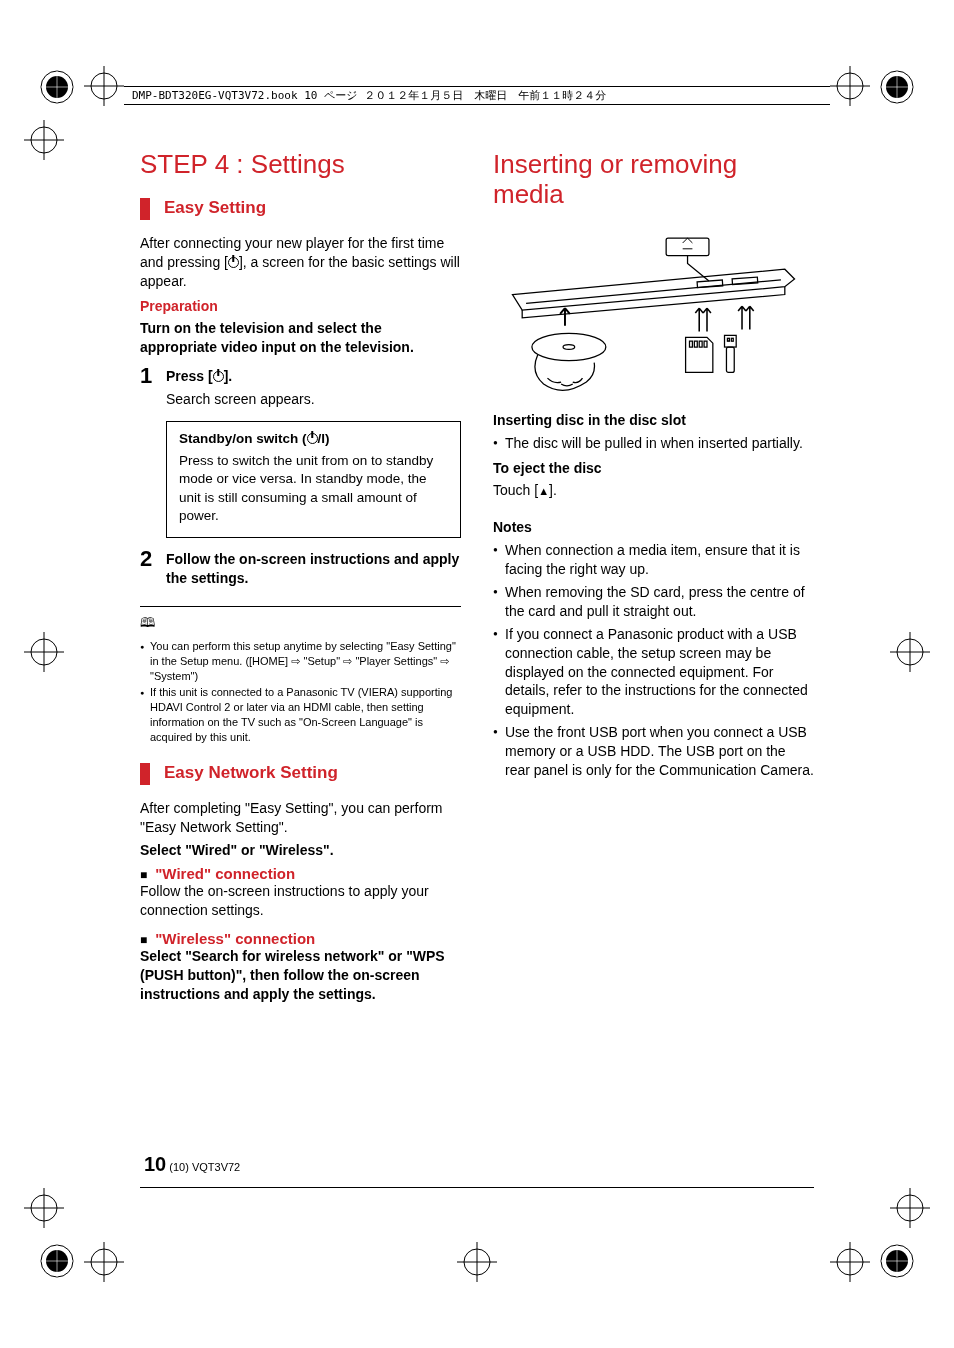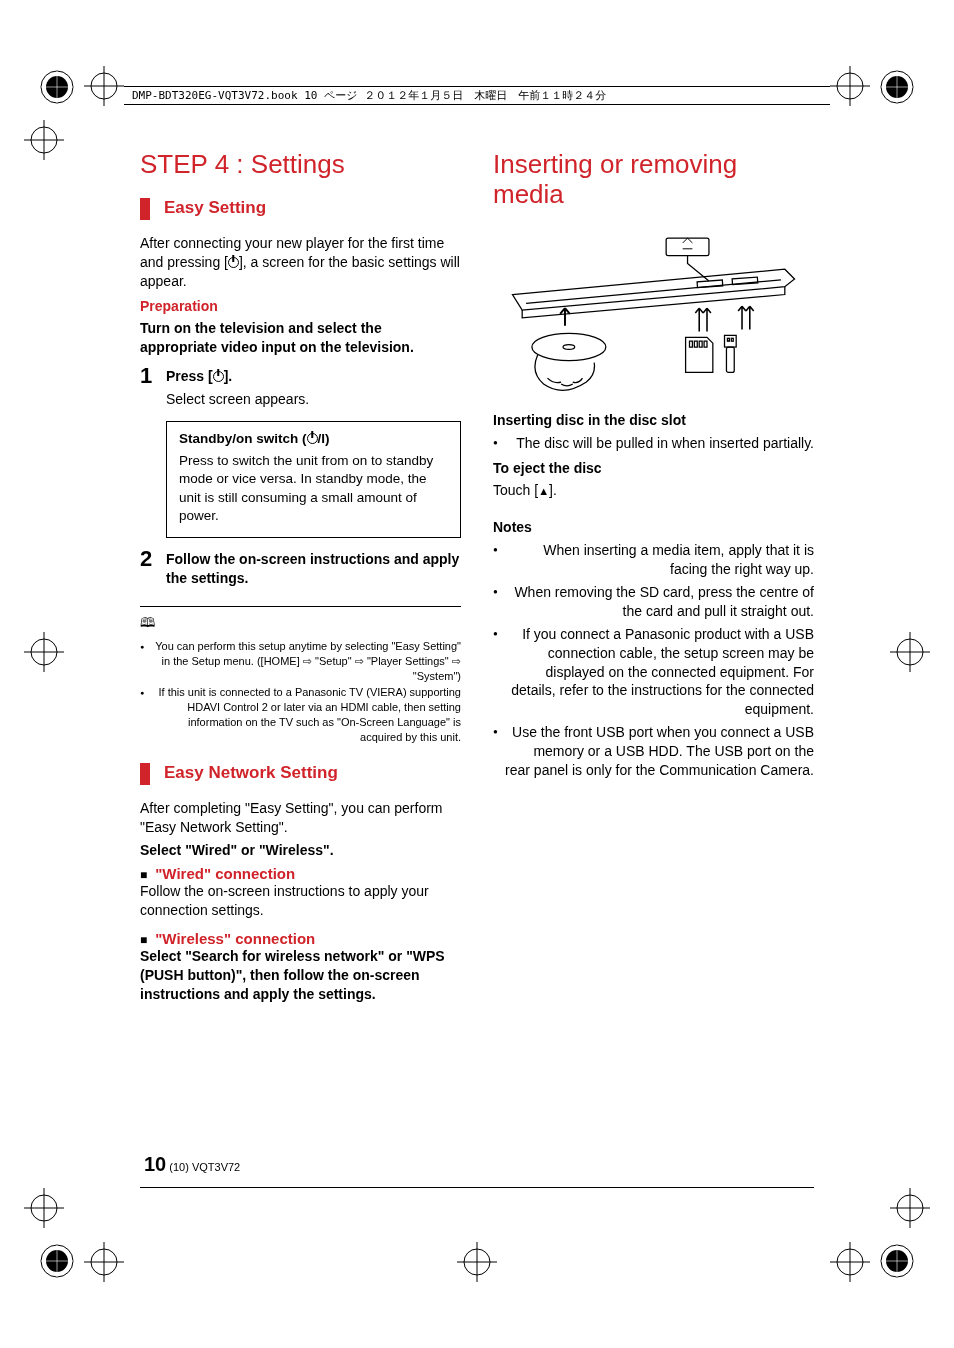--- a/index.html
+++ b/index.html
@@ -70,21 +70,21 @@
   .step-num { font-size: 22px; font-weight: bold; line-height: 1; min-width: 16px; }
   .step-body { flex: 1; padding-top: 2px; }
   .box {
     border: 1px solid #000;
     padding: 8px 12px;
     margin: 8px 0 10px 26px;
     font-size: 13.5px;
   }
   .small { font-size: 11px; line-height: 1.25; }
   ul.notes { list-style: none; padding-left: 0; margin-top: 4px; }
-  ul.notes li { position: relative; padding-left: 12px; margin-bottom: 4px; line-height: 1.35; text-align: right; }
+  ul.notes li { position: relative; padding-left: 12px; margin-bottom: 4px; line-height: 1.35; }
   ul.notes li::before { content: "●"; font-size: 8px; position: absolute; left: 0; top: 4px; }
   ul.notes.small li::before { font-size: 7px; top: 3px; }
   ul.notes.small li { padding-left: 10px; margin-bottom: 2px; }
 
   .sub { display: flex; align-items: baseline; gap: 8px; margin-top: 6px; }
   .sub .sq { font-size: 12px; }
   .sub .t { font-weight: bold; color: #d0232a; font-size: 15px; }
 
   .power-icon {
     display: inline-block;
@@ -234,21 +234,21 @@
 
     <p class="bold red" style="margin-top:6px">Preparation</p>
     <p class="bold">Turn on the television and select the appropriate video input on the television.</p>
 
     <div class="step">
       <div class="step-num">1</div>
       <div class="step-body">
         <p class="bold">
           <span>Press [</span><span class="power-icon"></span><span>].</span>
         </p>
-        <p>Select screen appears.</p>
+        <p>Search screen appears.</p>
       </div>
     </div>
 
     <div class="box">
       <p class="bold">
         <span>Standby/on switch (</span><span class="power-icon"></span><span>/I)</span>
       </p>
       <p>Press to switch the unit from on to standby mode or vice versa. In standby mode, the unit is still consuming a small amount of power.</p>
     </div>
 
@@ -336,21 +336,21 @@
       <li>The disc will be pulled in when inserted partially.</li>
     </ul>
 
     <p class="bold" style="margin-top:6px">To eject the disc</p>
     <p>
       <span>Touch [</span><span class="eject-icon">▲</span><span>].</span>
     </p>
 
     <p class="bold" style="margin-top:18px">Notes</p>
     <ul class="notes">
-      <li>When inserting a media item, apply that it is facing the right way up.</li>
+      <li>When connection a media item, ensure that it is facing the right way up.</li>
       <li>When removing the SD card, press the centre of the card and pull it straight out.</li>
       <li>If you connect a Panasonic product with a USB connection cable, the setup screen may be displayed on the connected equipment. For details, refer to the instructions for the connected equipment.</li>
       <li>Use the front USB port when you connect a USB memory or a USB HDD. The USB port on the rear panel is only for the Communication Camera.</li>
     </ul>
   </div>
 </div>
 
 <div class="footer-line"></div>
 <div class="footer">
   <span class="pg">10</span>

